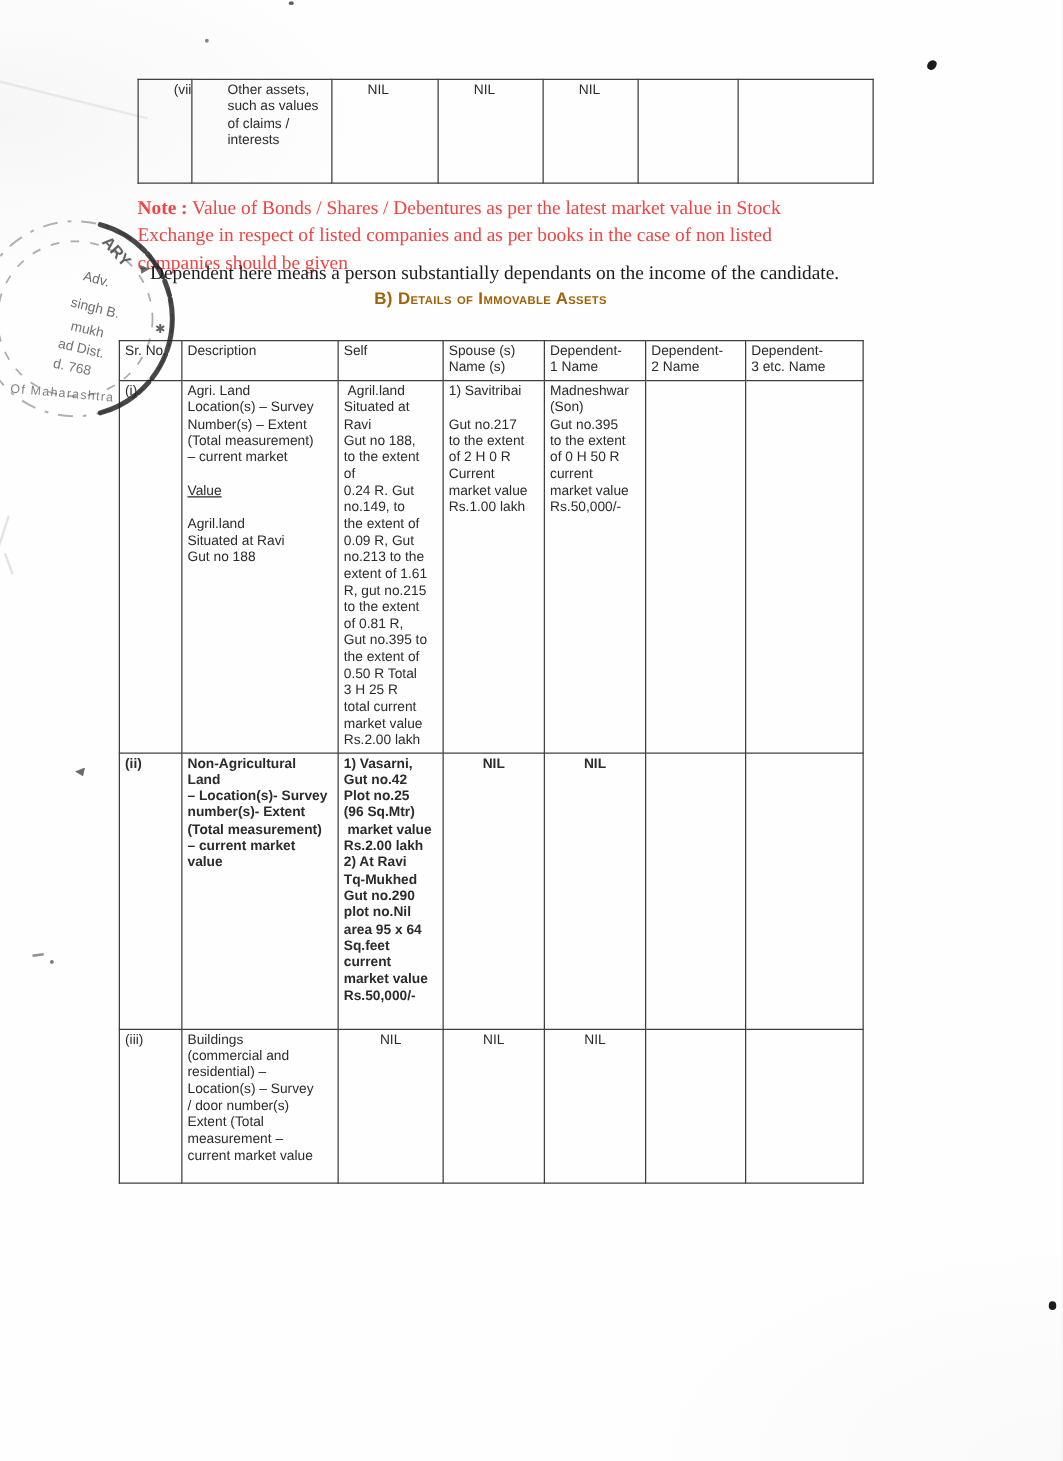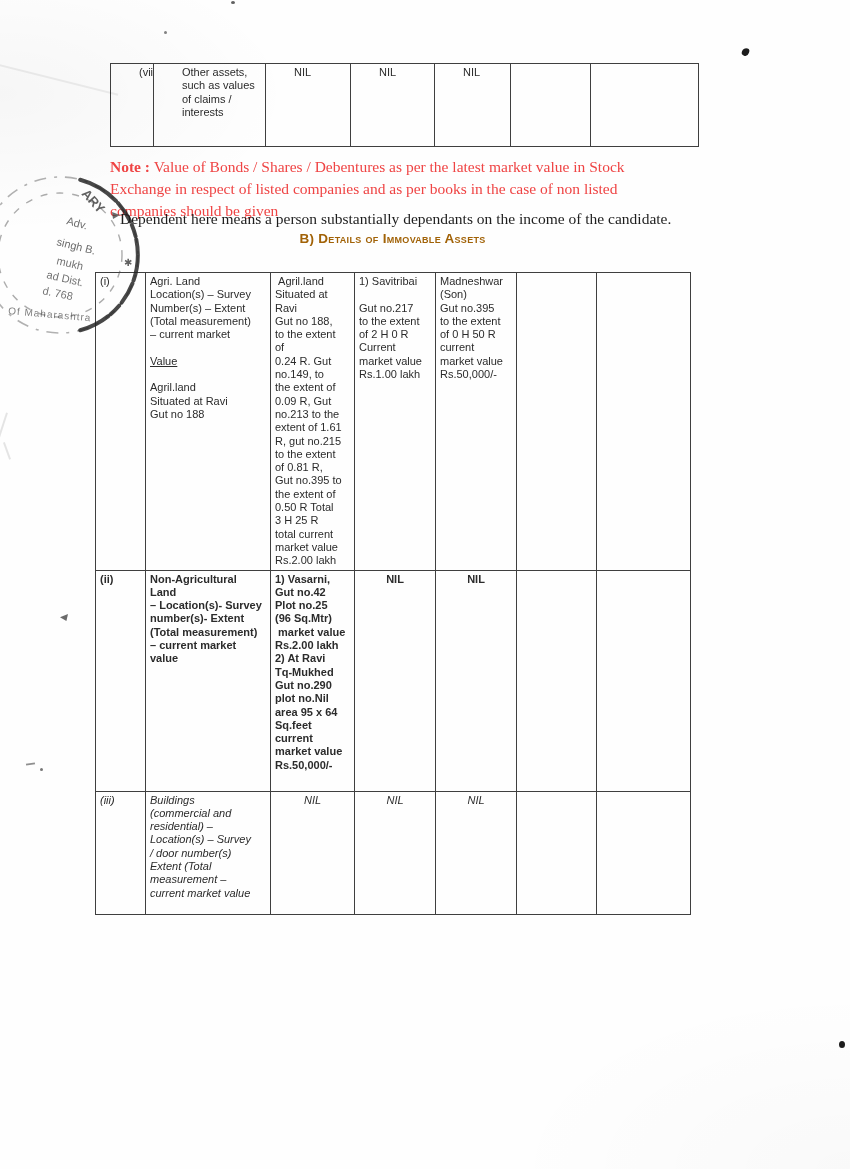--- a/index.html
+++ b/index.html
@@ -30,21 +30,21 @@
     white-space:pre-line;
     overflow:hidden;
     color:#2b2b2b;
   }
   .tbl-top{position:absolute;left:110px;top:63px;width:588px;}
   .tbl-top td{height:78px;padding-left:28px;}
   .tbl-main{position:absolute;left:95px;top:272px;width:595px;}
   .tbl-main .hdr td{height:27px;}
   .row-i td{height:291px;}
   .row-ii td{height:216px;font-weight:bold;}
-  .row-iii td{height:118px;font-style:italic;}
+  .row-iii td{height:118px;}
   .c-center{text-align:left;}
   .nil{text-align:center;}
   .underline-word{text-decoration:underline;}
 
   .note{
     position:absolute;left:110px;top:156px;width:575px;
     font-family:"Liberation Serif",serif;
     font-size:15.5px;line-height:1.42;color:#ef4444;
   }
   .note b{font-weight:bold;}
@@ -108,20 +108,33 @@
     <colgroup>
       <col style="width:50px">
         <col style="width:125px">
         <col style="width:84px">
       <col style="width:81px">
         <col style="width:81px">
         <col style="width:80px">
         <col style="width:94px">
     </colgroup>
     <tbody>
+        <tr class="hdr">
+      <td>Sr. No.</td>
+      <td>Description</td>
+      <td>Self</td>
+      <td>Spouse (s)
+Name (s)</td>
+      <td>Dependent-
+1 Name</td>
+      <td>Dependent-
+2 Name</td>
+      <td>Dependent-
+3 etc. Name</td>
+    </tr>
 
     <tr class="row-i">
       <td>(i)</td>
       <td><span>Agri. Land
 Location(s) – Survey
 Number(s) – Extent
 (Total measurement)
 – current market</span><br>
         <span class="underline-word">Value</span><br>
         <span>Agril.land

